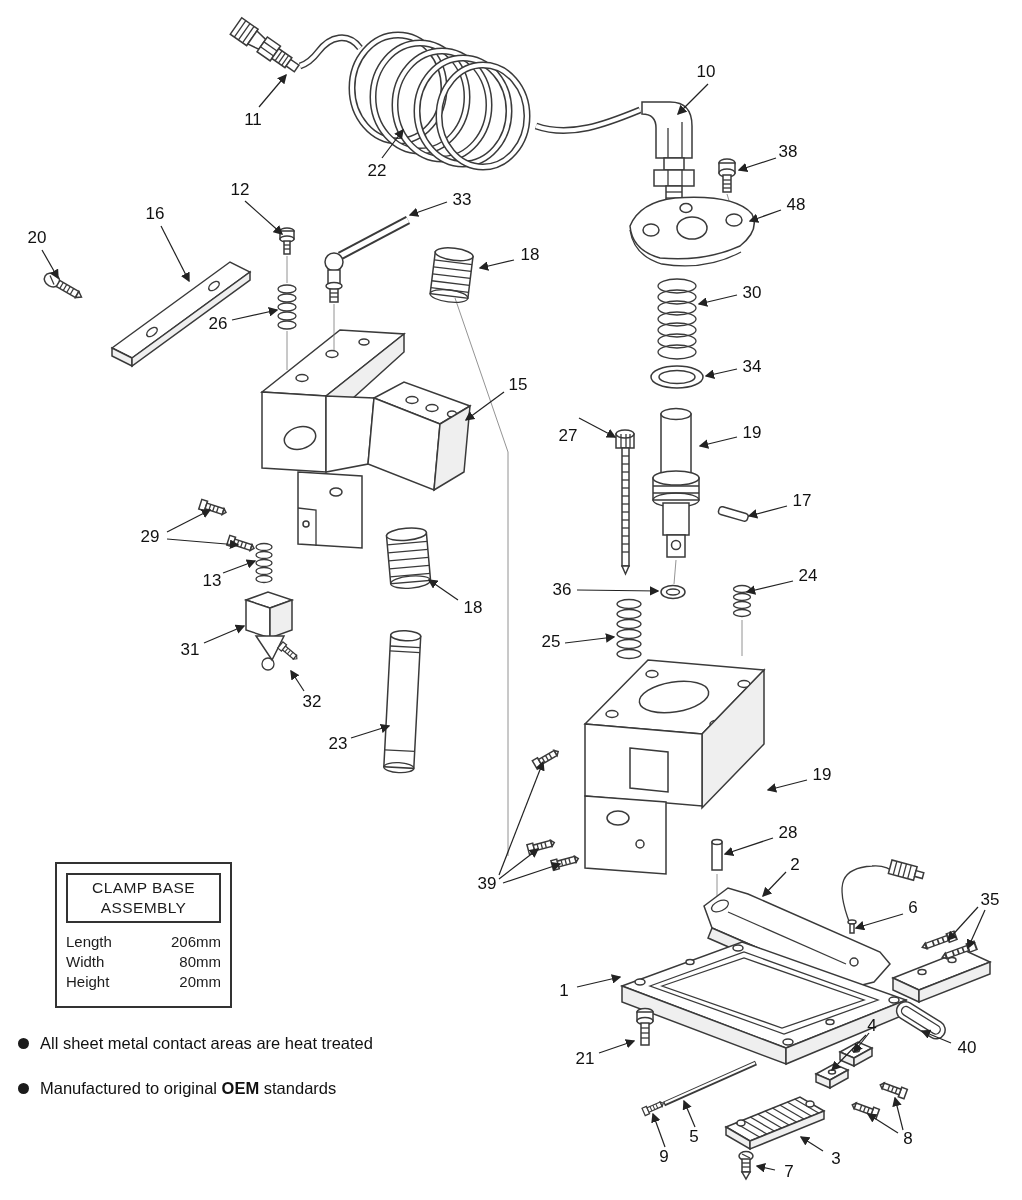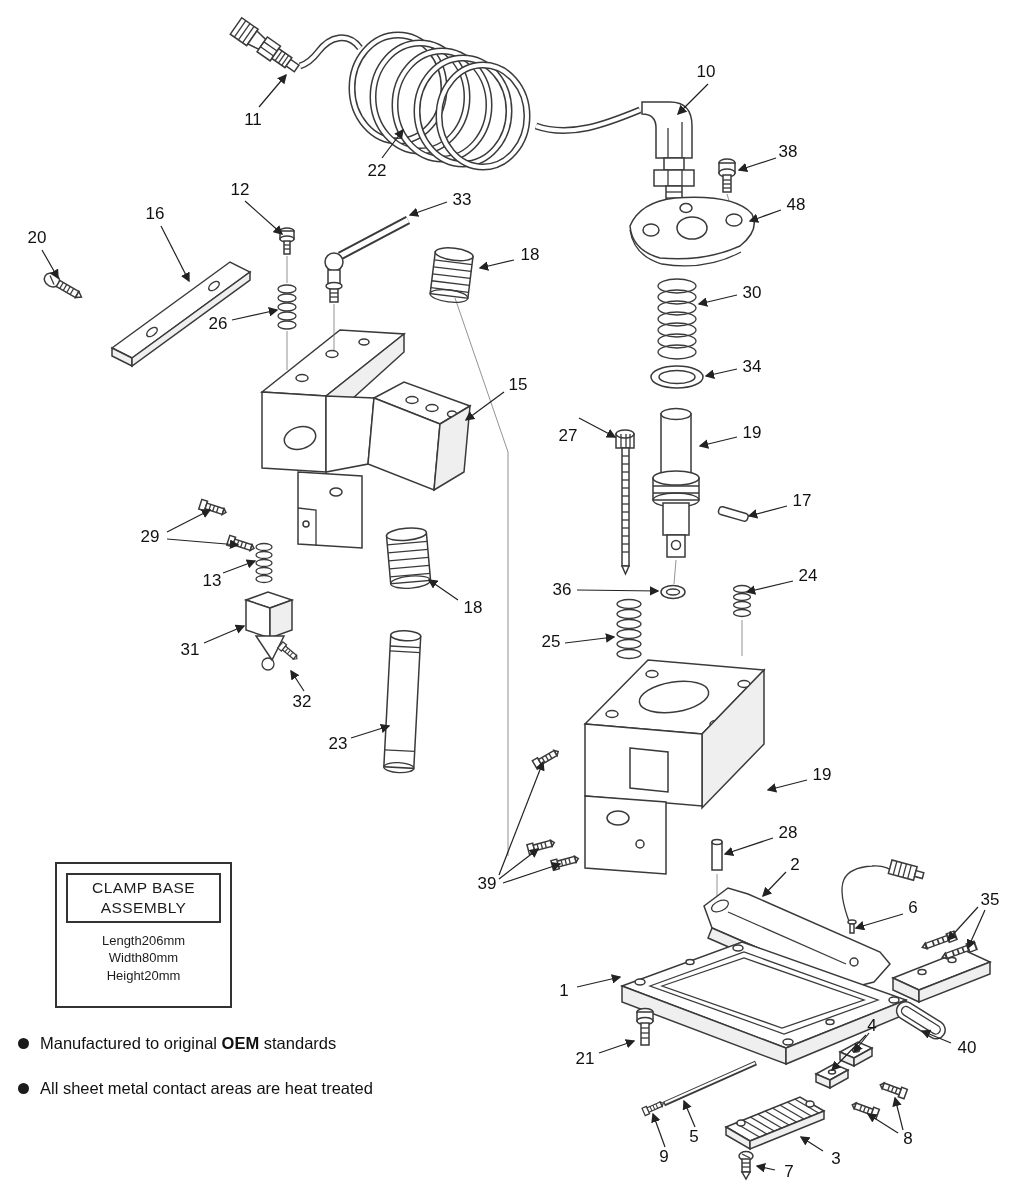--- a/index.html
+++ b/index.html
@@ -7,21 +7,21 @@
   .stage { position:relative; width:1022px; height:1200px; background:#0ea5e9; overflow:hidden; }
   .stage > svg { position:absolute; left:0; top:0; }
 
   .part-label { position:absolute; transform:translate(-50%,-50%); font-size:17px; color:#111; }
 
   .info-box { position:absolute; left:55px; top:862px; width:177px; height:146px;
               border:2px solid #333; background:#fff; padding:9px 9px 6px; }
   .info-title { border:2px solid #333; text-align:center; font-size:15.5px; line-height:1.28;
                 padding:3px 2px; color:#1c1c1c; letter-spacing:.4px; }
   .specs { margin-top:9px; }
-  .spec-row { display:flex; justify-content:center; font-size:13px; color:#1c1c1c;
+  .spec-row { display:flex; justify-content:space-between; font-size:15px; color:#1c1c1c;
               line-height:1.35; }
 
   .footnotes { position:absolute; left:18px; top:1034px; width:540px; }
   .footnote { display:flex; align-items:center; gap:11px; font-size:16.5px; color:#111;
               margin-bottom:25px; line-height:1.2; }
   .fn-dot { width:11px; height:11px; border-radius:50%; background:#1b1b1b; flex:0 0 11px; }
   .fn-bold { font-weight:bold; }
 
   
   .pt   { stroke:#3a3a3a; stroke-width:1.5; fill:#fff; }
@@ -546,21 +546,21 @@
       <div class="part-label" style="left: 568px; top: 412px; margin-top: 24px;">27</div>
       <div class="part-label" style="left: 752px; top: 433px;">19</div>
       <div class="part-label" style="left: 802px; top: 501px;">17</div>
       <div class="part-label" style="left: 150px; top: 537px;">29</div>
       <div class="part-label" style="left: 212px; top: 581px;">13</div>
       <div class="part-label" style="left: 562px; top: 590px;">36</div>
       <div class="part-label" style="left: 808px; top: 576px;">24</div>
       <div class="part-label" style="left: 473px; top: 608px;">18</div>
       <div class="part-label" style="left: 551px; top: 642px;">25</div>
       <div class="part-label" style="left: 190px; top: 650px; text-align: right;">31</div>
-      <div class="part-label" style="left: 302px; top: 702px; text-align: center;">32</div>
+      <div class="part-label" style="left: 312px; top: 702px; text-align: center;">32</div>
       <div class="part-label" style="left: 338px; top: 744px;">23</div>
       <div class="part-label" style="left: 822px; top: 775px;">19</div>
       <div class="part-label" style="left: 788px; top: 833px;">28</div>
       <div class="part-label" style="left: 795px; top: 865px;">2</div>
       <div class="part-label" style="left: 487px; top: 884px;">39</div>
       <div class="part-label" style="left: 913px; top: 908px;">6</div>
       <div class="part-label" style="left: 990px; top: 900px;">35</div>
       <div class="part-label" style="left: 564px; top: 991px;">1</div>
       <div class="part-label" style="left: 872px; top: 1026px;">4</div>
       <div class="part-label" style="left: 967px; top: 1048px;">40</div>
@@ -589,21 +589,21 @@
       <div class="spec-row">
         <span>Height</span>
         <span>20mm</span>
       </div>
     </div>
   </div>
 
   <div class="footnotes">
     <div class="footnote">
       <span class="fn-dot"></span>
-      <span><span>Manufactured to original </span><span class="fn-bold">OEM</span><span> standards</span></span>
+      <span><span>All sheet metal contact areas are heat treated</span><span class="fn-bold"></span><span></span></span>
     </div>
     <div class="footnote">
       <span class="fn-dot"></span>
-      <span><span>All sheet metal contact areas are heat treated</span><span class="fn-bold"></span><span></span></span>
+      <span><span>Manufactured to original </span><span class="fn-bold">OEM</span><span> standards</span></span>
     </div>
   </div>
 
 </div>
 
 </body></html>

